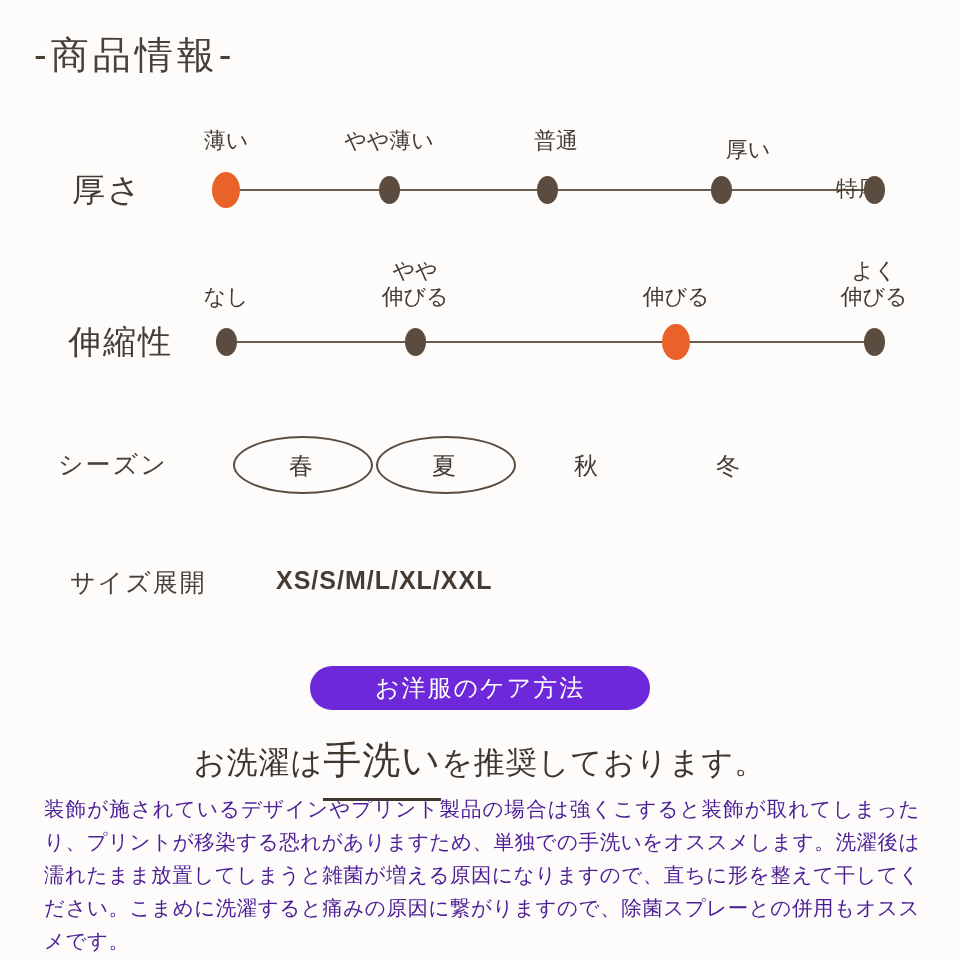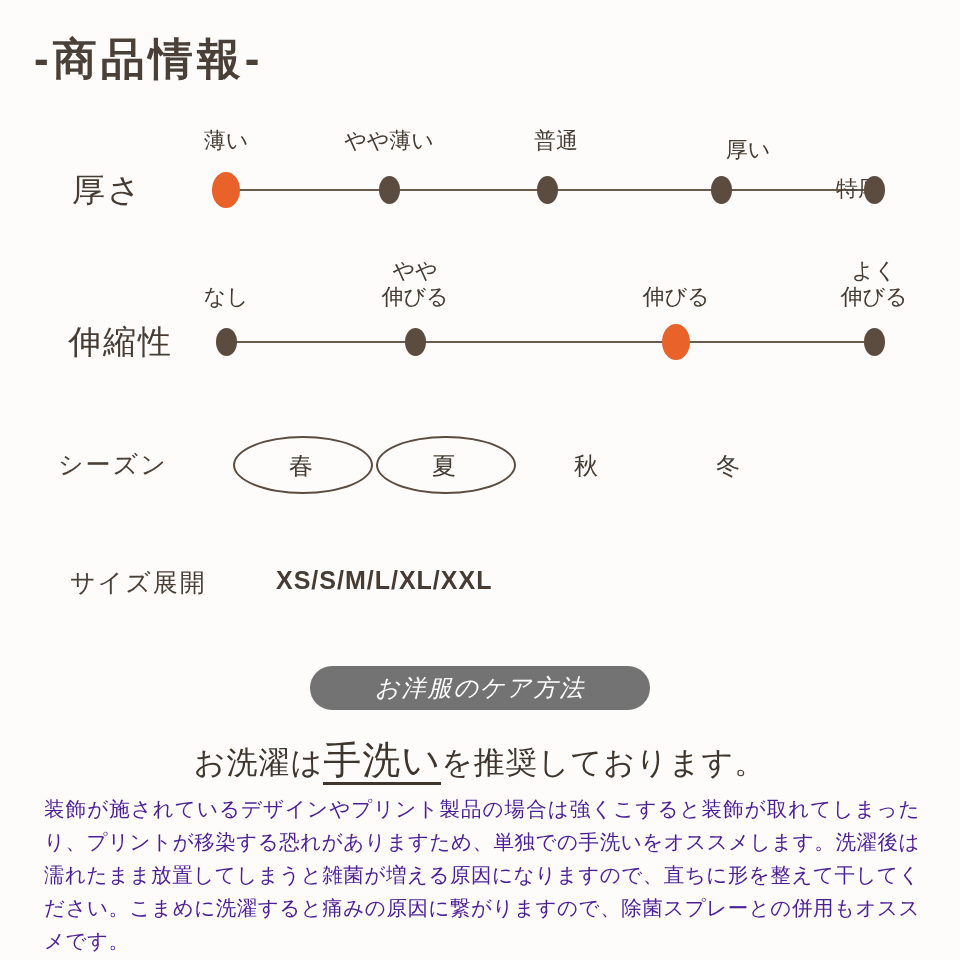--- a/index.html
+++ b/index.html
@@ -19,24 +19,24 @@
     position: relative;
     width: 960px;
     height: 960px;
   }
 
   
   .title {
     position: absolute;
     left: 34px;
     top: 30px;
-    font-size: 44px;
+    font-size: 38px;
     letter-spacing: 4px;
     color: #4a4038;
-    font-weight: 700;
+    font-weight: 400;
   }
 
   
   .row-label {
     position: absolute;
     font-size: 33px;
     letter-spacing: 2px;
     color: #463c33;
   }
   .scale {
@@ -122,44 +122,43 @@
     font-weight: bold;
   }
 
   
   .care-pill {
     position: absolute;
     left: 310px;
     top: 666px;
     width: 340px;
     height: 44px;
-    background: #737373;
+    background: #6d28d9;
     border-radius: 24px;
     color: #ffffff;
     font-size: 24px;
     letter-spacing: 2px;
     display: flex;
     align-items: center;
     justify-content: center;
-    font-style: italic;
   }
   .care-head {
     position: absolute;
     left: 0;
     right: 0;
     top: 735px;
     text-align: center;
     font-size: 31px;
     letter-spacing: 1px;
     color: #3e352d;
   }
   .care-head .emph {
     font-size: 38px;
     border-bottom: 3px solid #3e352d;
-    padding-bottom: 1px;
+    padding-bottom: 17px;
   }
   .care-body {
     position: absolute;
     left: 44px;
     top: 792px;
     width: 876px;
     font-size: 20.5px;
     line-height: 33px;
     letter-spacing: 0.5px;
     color: #4c1d95;

